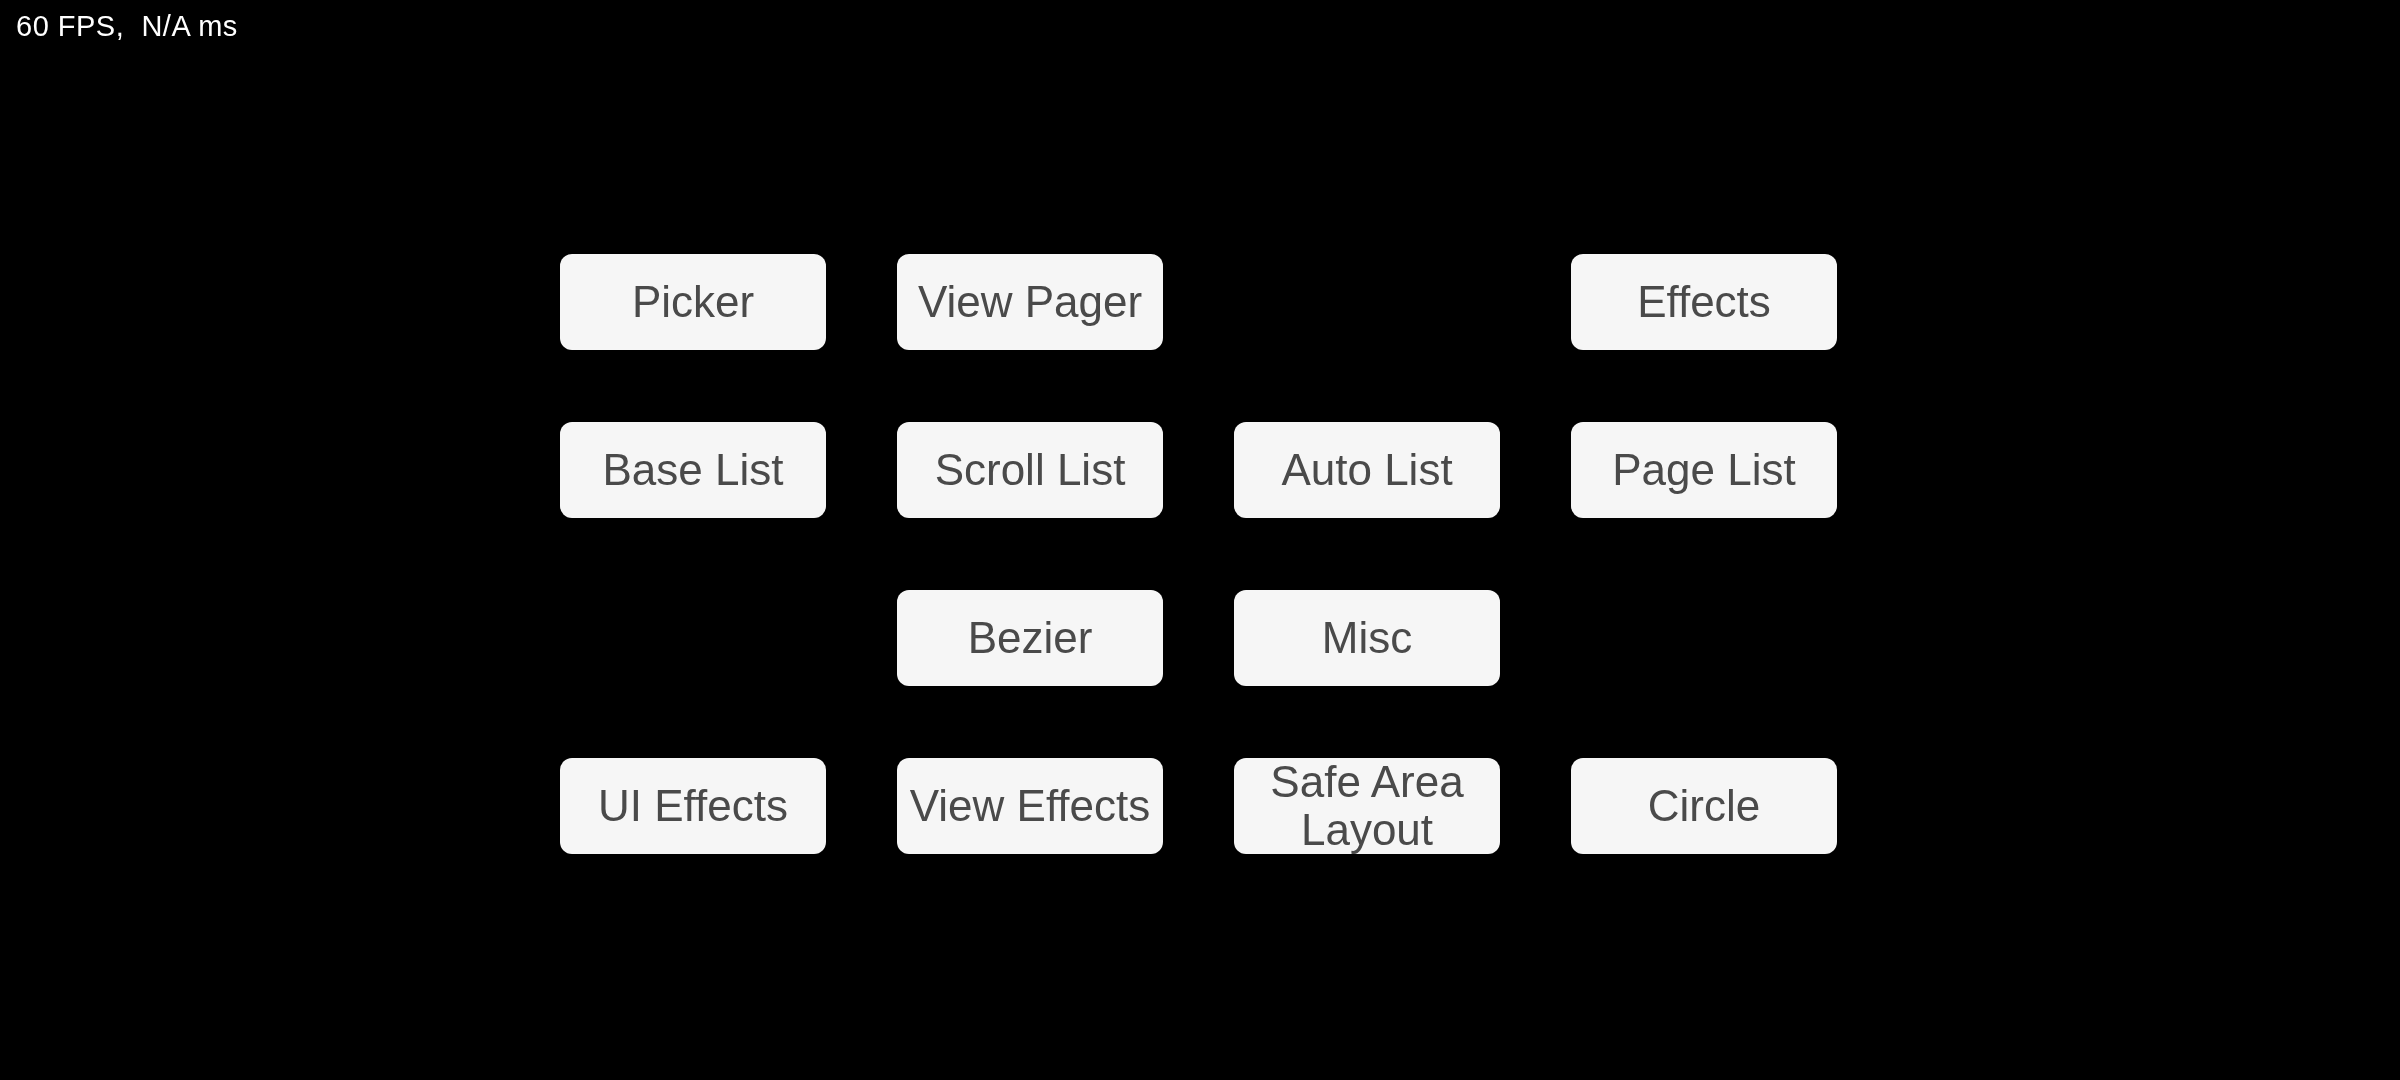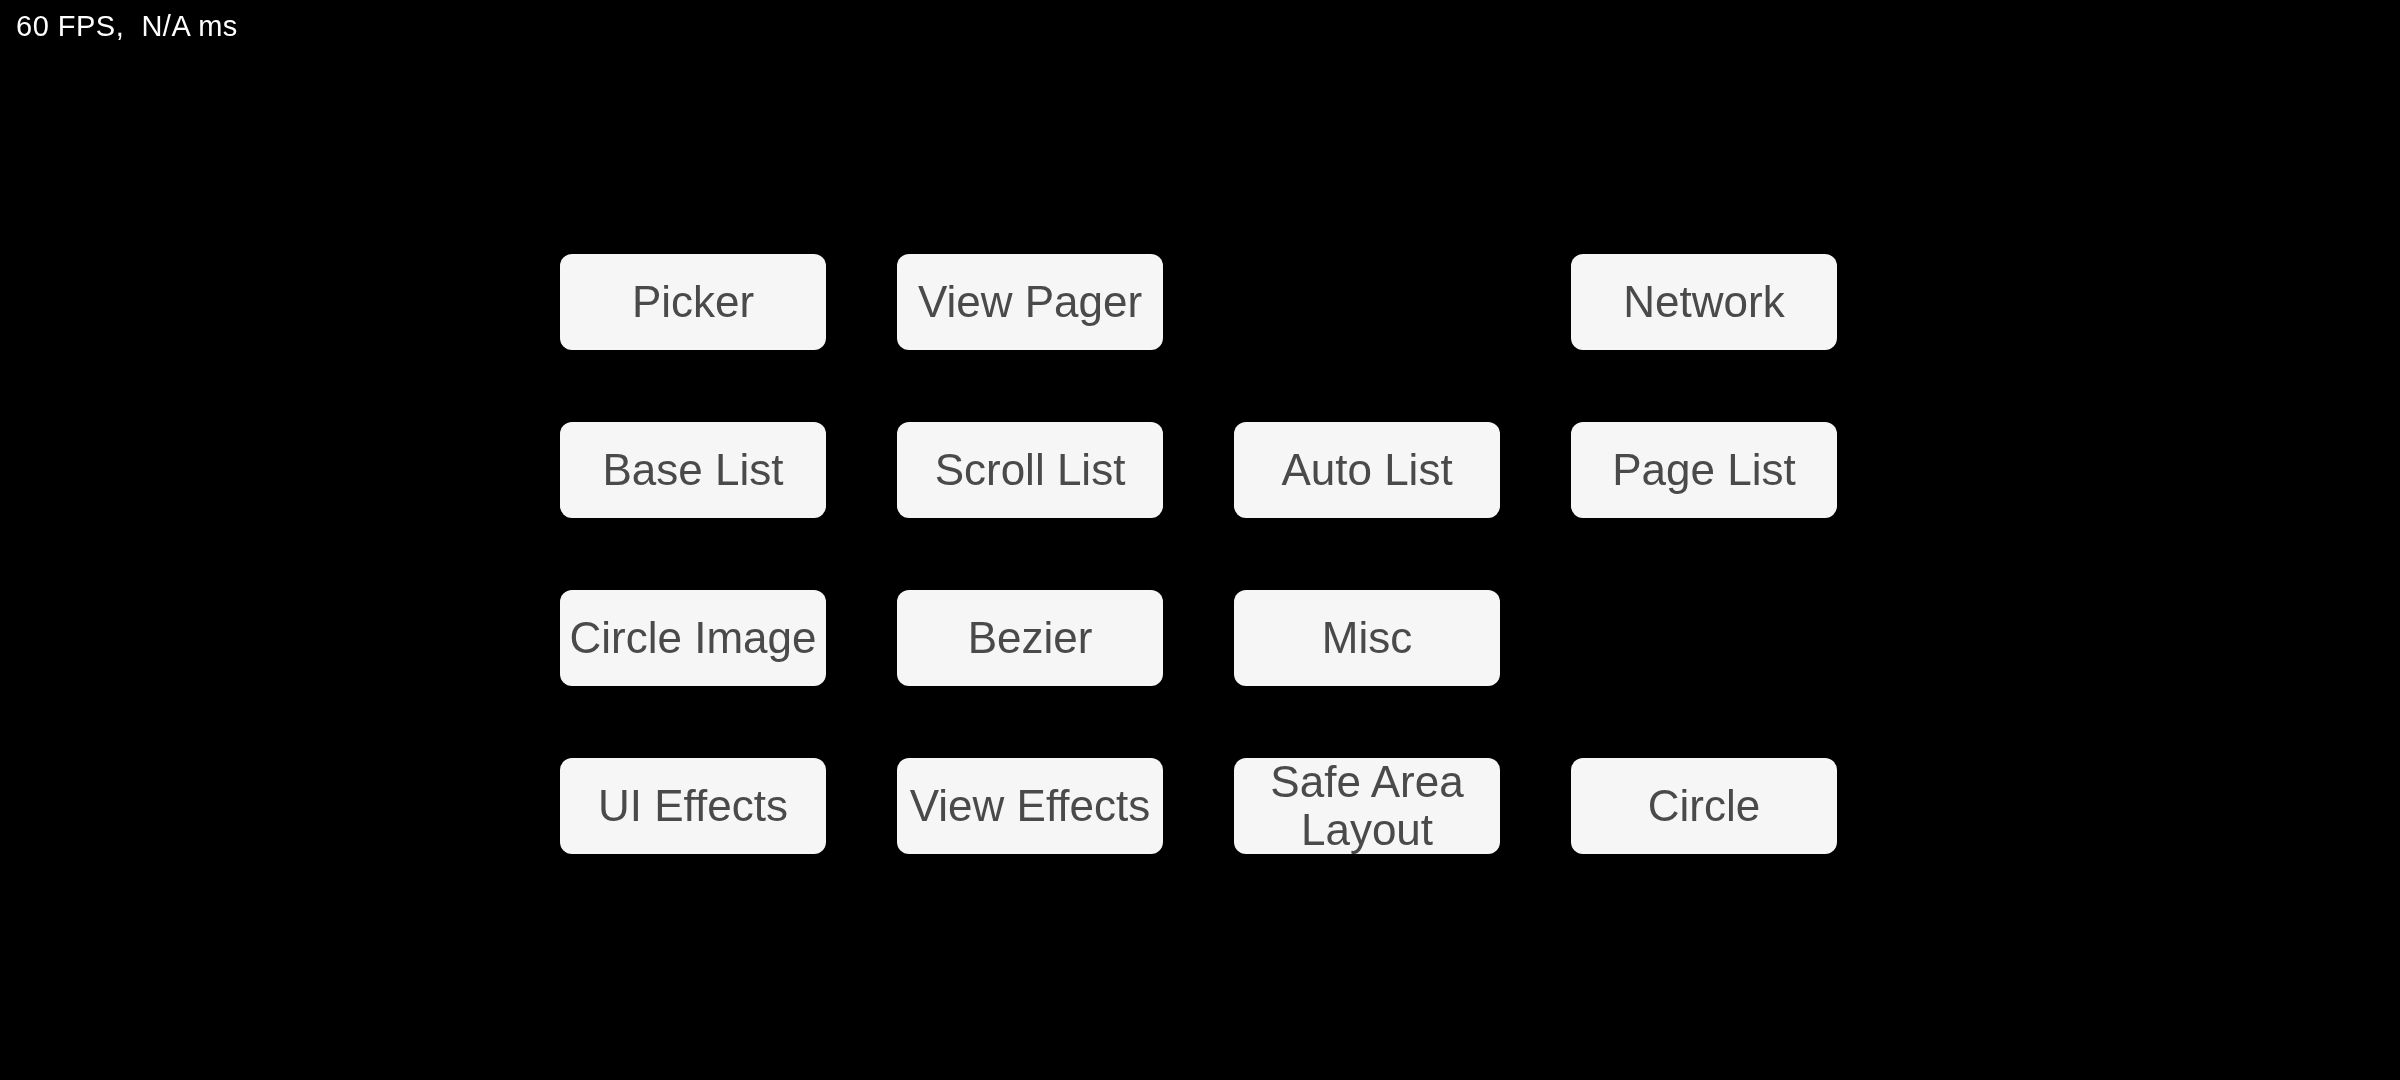--- a/index.html
+++ b/index.html
@@ -53,28 +53,27 @@
   }
 </style>
 </head>
 <body>
 
 <div class="hud">60 FPS,  N/A ms</div>
 
 <div class="menu-grid">
   <button class="menu-button" style="grid-row:1;grid-column:1">Picker</button>
   <button class="menu-button" style="grid-row:1;grid-column:2">View Pager</button>
-  <button class="menu-button" style="grid-row:1;grid-column:4">Network</button>
+  <button class="menu-button" style="grid-row:1;grid-column:4">Effects</button>
 
   <button class="menu-button" style="grid-row:2;grid-column:2">Scroll List</button>
   <button class="menu-button" style="grid-row:2;grid-column:1">Base List</button>
   <button class="menu-button" style="grid-row:2;grid-column:3">Auto List</button>
   <button class="menu-button" style="grid-row:2;grid-column:4">Page List</button>
 
-  <button class="menu-button" style="grid-row:3;grid-column:1">Circle Image</button>
   <button class="menu-button" style="grid-row:3;grid-column:2">Bezier</button>
   <button class="menu-button" style="grid-row:3;grid-column:3">Misc</button>
 
   <button class="menu-button" style="grid-row:4;grid-column:1">UI Effects</button>
   <button class="menu-button" style="grid-row:4;grid-column:2">View Effects</button>
   <button class="menu-button" style="grid-row:4;grid-column:3">Safe Area Layout</button>
   <button class="menu-button" style="grid-row:4;grid-column:4">Circle</button>
 </div>
 
 </body></html>

